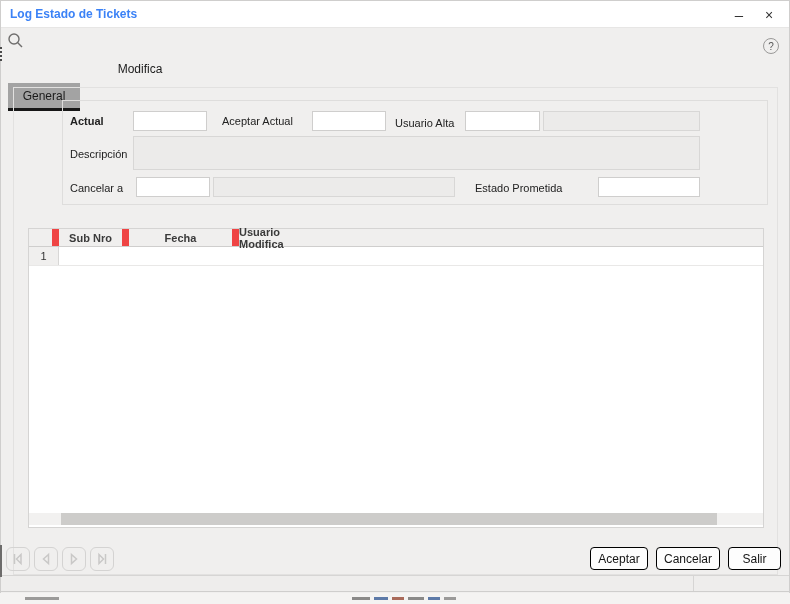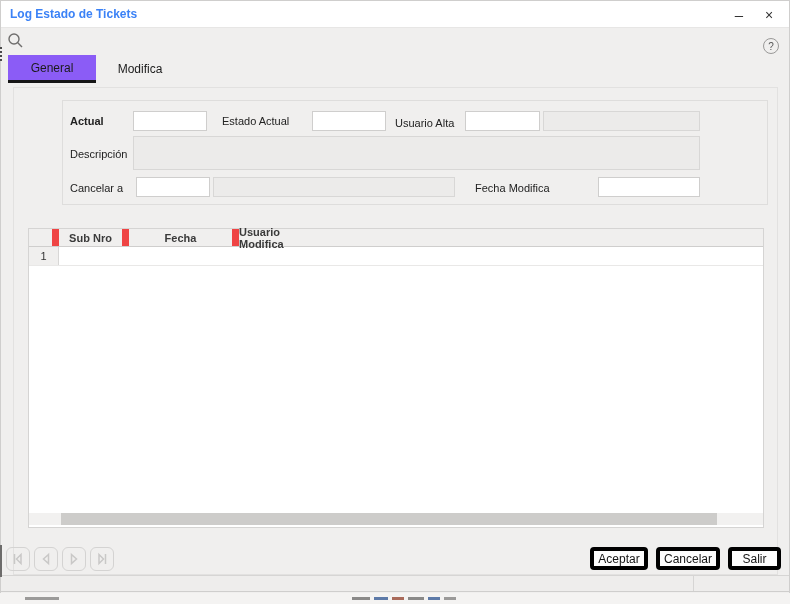--- a/index.html
+++ b/index.html
@@ -43,21 +43,21 @@
     font-size:10px; color:#555; background:transparent;
   }
 
   
   .tabstrip { position:absolute; left:1px; top:53px; width:788px; height:32px; }
   .tab {
     position:absolute; top:2px; height:28px; display:flex; align-items:center; justify-content:center;
     font-size:12px; color:#1b1b1b; cursor:default;
   }
   .tab.selected {
-    left:7px; width:88px; background:#8b5cf6; border-bottom:3px solid #161616;
+    left:7px; width:72px; background:#a3a3a3; border-bottom:3px solid #161616;margin-top:28px;
   }
   .tab.unselected { left:100px; width:78px; }
 
   
   .panel {
     position:absolute; left:13px; top:87px; width:765px; height:488px;
     border:1px solid #e2e1e0;
   }
 
   
@@ -115,21 +115,21 @@
   .nav-btn {
     position:absolute; top:547px; width:24px; height:24px;
     border:1px solid #d4d3d2; border-radius:6px; background:transparent;
     display:flex; align-items:center; justify-content:center; cursor:default;
   }
   .nav-btn svg { stroke:#c9c8c7; fill:none; stroke-width:1.5; }
 
   
   .act-btn {
     position:absolute; top:547px; height:23px;
-    border:4px solid #000000; border-radius:4px; background:#fdfdfd;
+    border:1px solid #000000; border-radius:4px; background:#fdfdfd;
     font-family:"Liberation Sans",sans-serif; font-size:12px; color:#141414;
     display:flex; align-items:center; justify-content:center; cursor:default;
   }
   .btn-aceptar  { left:590px; width:58px; }
   .btn-cancelar { left:656px; width:64px; }
   .btn-salir    { left:728px; width:53px;text-align:center; }
 
   
   .statusbar {
     position:absolute; left:1px; top:575px; width:788px; height:17px;
@@ -173,33 +173,33 @@
     <div class="tab selected">General</div>
     <div class="tab unselected">Modifica</div>
   </div>
 
   <div class="panel"></div>
 
   <div class="groupbox"></div>
 
   <span class="flabel bold" style="left:70px; top:115px;">Actual</span>
   <input class="tfield" style="left: 133px; top: 111px; width: 74px;" value="">
-  <span class="flabel" style="left:222px; top:115px;">Estado Actual</span>
+  <span class="flabel" style="left:222px; top:115px;">Aceptar Actual</span>
   <input class="tfield" style="left: 312px; top: 111px; width: 74px;" value="">
   <span class="flabel" style="left:395px; top:117px;">Usuario Alta</span>
   <input class="tfield" style="left: 465px; top: 111px; width: 75px;" value="">
   <input class="tfield disabled" style="left: 543px; top: 111px; width: 157px;" disabled="" value="">
 
   <span class="flabel" style="left:70px; top:148px;">Descripción</span>
   <div class="memo" style="left:133px; top:136px; width:567px; height:34px;"></div>
 
   <span class="flabel" style="left:70px; top:182px;">Cancelar a</span>
   <input class="tfield" style="left: 136px; top: 177px; width: 74px;" value="">
   <input class="tfield disabled" style="left: 213px; top: 177px; width: 242px;" disabled="" value="">
-  <span class="flabel" style="left:475px; top:182px;">Fecha Modifica</span>
+  <span class="flabel" style="left:475px; top:182px;">Estado Prometida</span>
   <input class="tfield" style="left: 598px; top: 177px; width: 102px;" value="">
 
   <div class="grid">
     <div class="grid-header">
       <div class="gh-cell col-rownum"></div>
       <div class="gh-cell col-subnro">Sub Nro</div>
       <div class="gh-cell col-fecha">Fecha</div>
       <div class="gh-cell col-usmod">Usuario Modifica</div>
     </div>
     <div class="grid-row">

